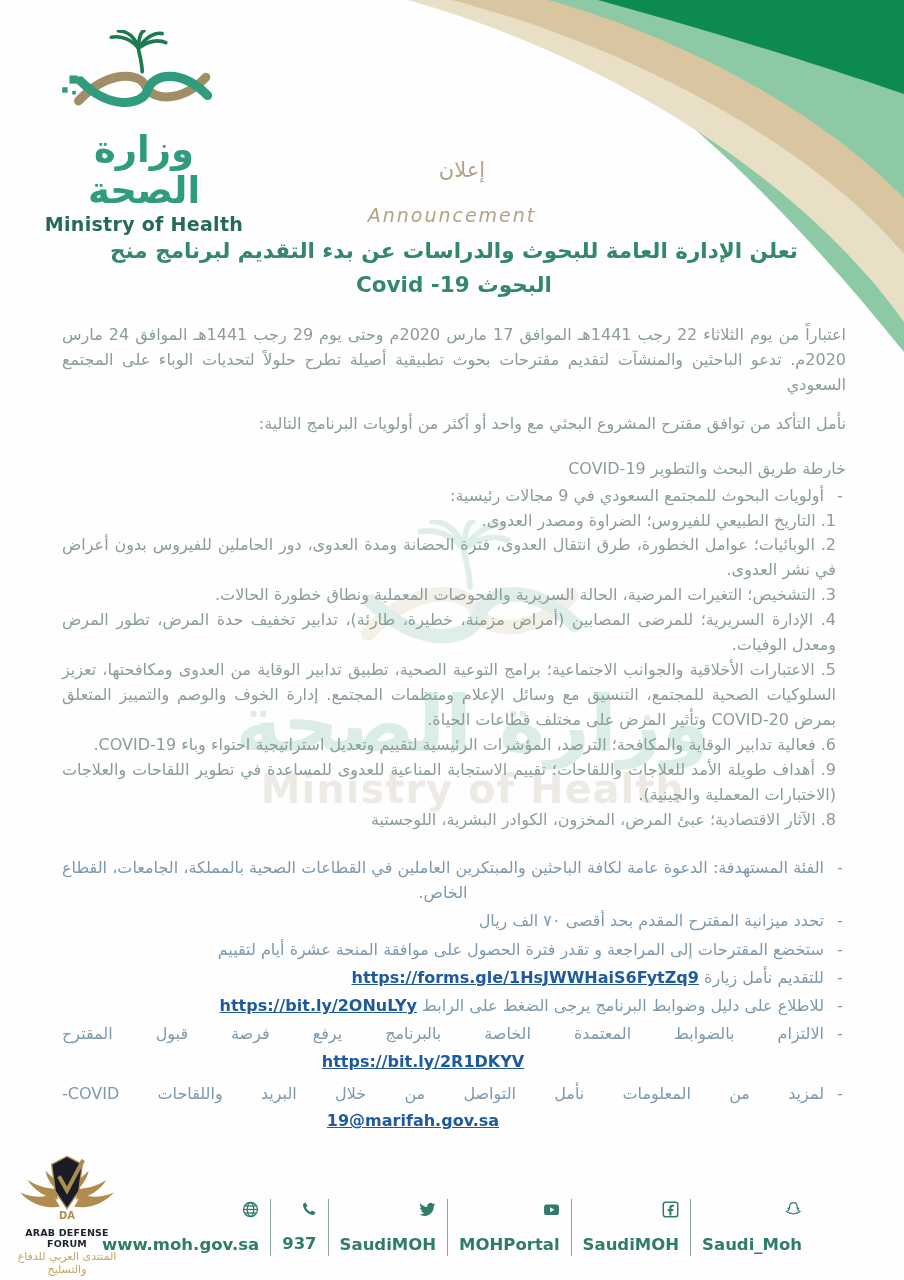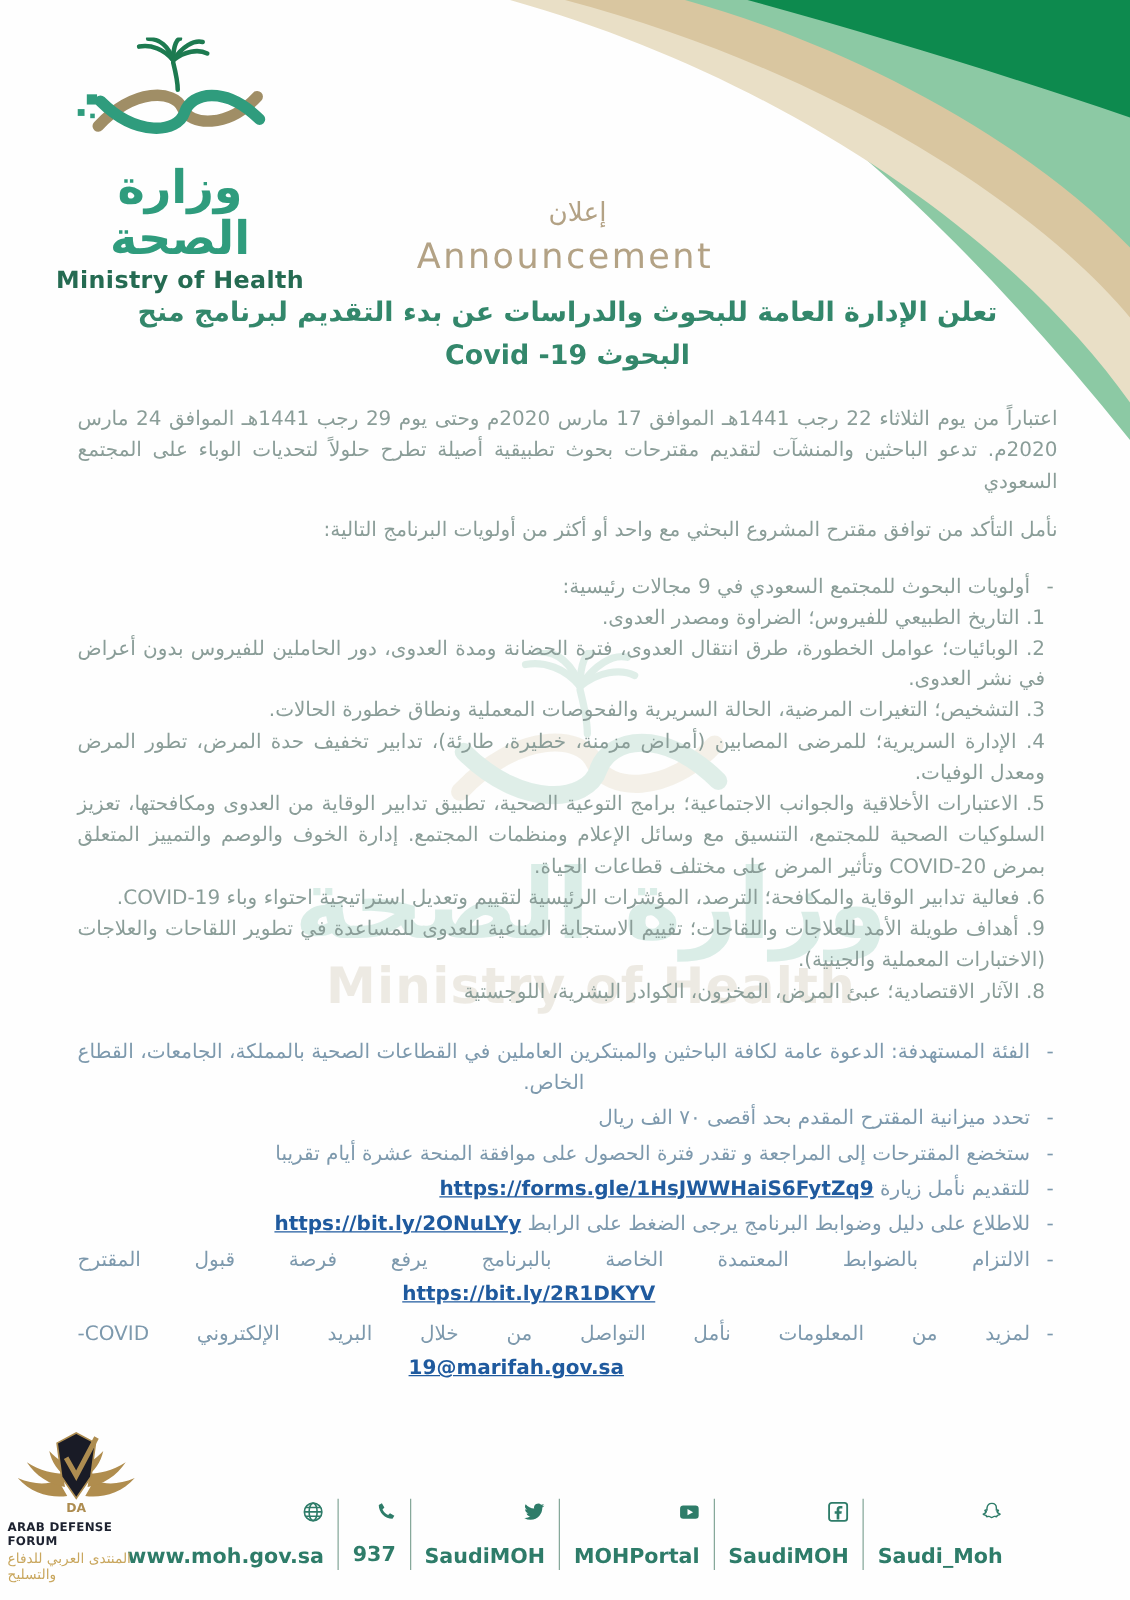--- a/index.html
+++ b/index.html
@@ -12,21 +12,21 @@
   
   .ribbon{position:absolute;top:0;right:0;width:904px;height:460px;pointer-events:none;}
   
   .moh-logo{position:absolute;top:30px;left:44px;width:200px;text-align:center;z-index:2;}
   .moh-logo .sym{display:block;margin:0 auto;}
   .moh-logo .ar{color:#2f9c7d;font-size:37px;font-weight:bold;line-height:1.1;}
   .moh-logo .en{color:#256b52;font-size:19px;font-weight:bold;letter-spacing:.3px;margin-top:2px;}
   
   .ann{position:absolute;top:158px;left:0;right:0;text-align:center;z-index:2;color:#b3a285;}
   .ann .ar{font-size:21px;margin-left:20px;}
-  .ann .en{font-size:28px;letter-spacing:2px;margin-top:6px;}
+  .ann .en{font-size:19px;letter-spacing:2px;margin-top:22px;font-style:italic;}
   
   .watermark{position:absolute;top:520px;left:50%;transform:translateX(-46%);
     width:520px;text-align:center;opacity:.17;z-index:0;pointer-events:none;}
   .watermark .ar{color:#2f9c7d;font-size:78px;font-weight:bold;line-height:1.05;}
   .watermark .en{color:#a08e66;font-size:40px;font-weight:bold;letter-spacing:1px;}
   
   .content{position:absolute;top:234px;left:62px;right:58px;direction:rtl;z-index:1;}
   .doc-title{text-align:center;color:#33876b;font-weight:bold;font-size:21.5px;line-height:1.6;margin-bottom:20px;}
   .para{color:#8a9d98;font-size:16px;line-height:1.56;text-align:justify;}
   .intro{margin-bottom:14px;}
@@ -44,21 +44,21 @@
   .lnk{color:#1f5a9e;font-weight:bold;text-decoration:underline;direction:ltr;unicode-bidi:embed;}
   .lnk-line{text-align:center;margin:2px 40px 4px 0;}
   .email-line{text-align:center;direction:ltr;margin:2px 60px 0 0;}
   
   .footer{position:absolute;left:0;right:0;bottom:24px;display:flex;justify-content:center;
     align-items:stretch;z-index:2;color:#2e7c69;font-size:16.5px;font-weight:bold;}
   .footer-item{display:flex;align-items:flex-end;padding:2px 11px;gap:17px;flex-direction:column;}
   .footer-item + .footer-item{border-left:1.5px solid #86a89a;}
   .footer-item svg{flex:none;}
   
-  .adf{position:absolute;left:6px;bottom:14px;width:122px;z-index:2;}
+  .adf{position:absolute;left:6px;bottom:4px;width:122px;text-align:center;z-index:2;}
   .adf .en{color:#1d2230;font-size:9.5px;font-weight:bold;letter-spacing:.2px;}
   .adf .ar{color:#c9a75e;font-size:11px;margin-top:1px;}
 </style>
 </head>
 <body>
 
 <div class="page">
 
   <div class="ribbon">
     <svg width="904" height="460" viewBox="0 0 904 460">
@@ -119,20 +119,21 @@
 
     <div class="doc-title">
       <div>تعلن الإدارة العامة للبحوث والدراسات عن بدء التقديم لبرنامج منح</div>
       <div>البحوث Covid -19</div>
     </div>
 
     <div class="para intro">اعتباراً من يوم الثلاثاء 22 رجب 1441هـ الموافق 17 مارس 2020م وحتى يوم 29 رجب 1441هـ الموافق 24 مارس 2020م. تدعو الباحثين والمنشآت لتقديم مقترحات بحوث تطبيقية أصيلة تطرح حلولاً لتحديات الوباء على المجتمع السعودي</div>
 
     <div class="para confirm">نأمل التأكد من توافق مقترح المشروع البحثي مع واحد أو أكثر من أولويات البرنامج التالية:</div>
 
+    <div class="para roadmap">خارطة طريق البحث والتطوير COVID-19</div>
 
     <div class="para bullet-row">
       <span class="dash">-</span>
       <div class="txt">أولويات البحوث للمجتمع السعودي في 9 مجالات رئيسية:</div>
     </div>
 
     <div class="para prio">1. التاريخ الطبيعي للفيروس؛ الضراوة ومصدر العدوى.</div>
     <div class="para prio">2. الوبائيات؛ عوامل الخطورة، طرق انتقال العدوى، فترة الحضانة ومدة العدوى، دور الحاملين للفيروس بدون أعراض في نشر العدوى.</div>
     <div class="para prio">3. التشخيص؛ التغيرات المرضية، الحالة السريرية والفحوصات المعملية ونطاق خطورة الحالات.</div>
     <div class="para prio">4. الإدارة السريرية؛ للمرضى المصابين (أمراض مزمنة، خطيرة، طارئة)، تدابير تخفيف حدة المرض، تطور المرض ومعدل الوفيات.</div>
@@ -148,21 +149,21 @@
         <div class="txt center-last">الفئة المستهدفة: الدعوة عامة لكافة الباحثين والمبتكرين العاملين في القطاعات الصحية بالمملكة، الجامعات، القطاع الخاص.</div>
       </div>
 
       <div class="bullet-row">
         <span class="dash">-</span>
         <div class="txt">تحدد ميزانية المقترح المقدم بحد أقصى ٧٠ الف ريال</div>
       </div>
 
       <div class="bullet-row">
         <span class="dash">-</span>
-        <div class="txt">ستخضع المقترحات إلى المراجعة و تقدر فترة الحصول على موافقة المنحة عشرة أيام تقريبا</div>
+        <div class="txt">ستخضع المقترحات إلى المراجعة و تقدر فترة الحصول على موافقة المنحة عشرة أيام لتقييم</div>
       </div>
 
       <div class="bullet-row">
         <span class="dash">-</span>
         <div class="txt">
           <span>للتقديم نأمل زيارة</span>
           <span class="lnk">https://forms.gle/1HsJWWHaiS6FytZq9</span>
         </div>
       </div>
 
@@ -178,21 +179,21 @@
         <span class="dash">-</span>
         <div class="txt">
           <div class="stretch">الالتزام بالضوابط المعتمدة الخاصة بالبرنامج يرفع فرصة قبول المقترح</div>
           <div class="lnk-line"><span class="lnk">https://bit.ly/2R1DKYV</span></div>
         </div>
       </div>
 
       <div class="bullet-row">
         <span class="dash">-</span>
         <div class="txt">
-          <div class="stretch">لمزيد من المعلومات نأمل التواصل من خلال البريد الإلكتروني COVID-</div>
+          <div class="stretch">لمزيد من المعلومات نأمل التواصل من خلال البريد واللقاحات COVID-</div>
           <div class="email-line"><span class="lnk">19@marifah.gov.sa</span></div>
         </div>
       </div>
 
     </div>
   </div>
 
   <div class="footer">
 
     <div class="footer-item">

